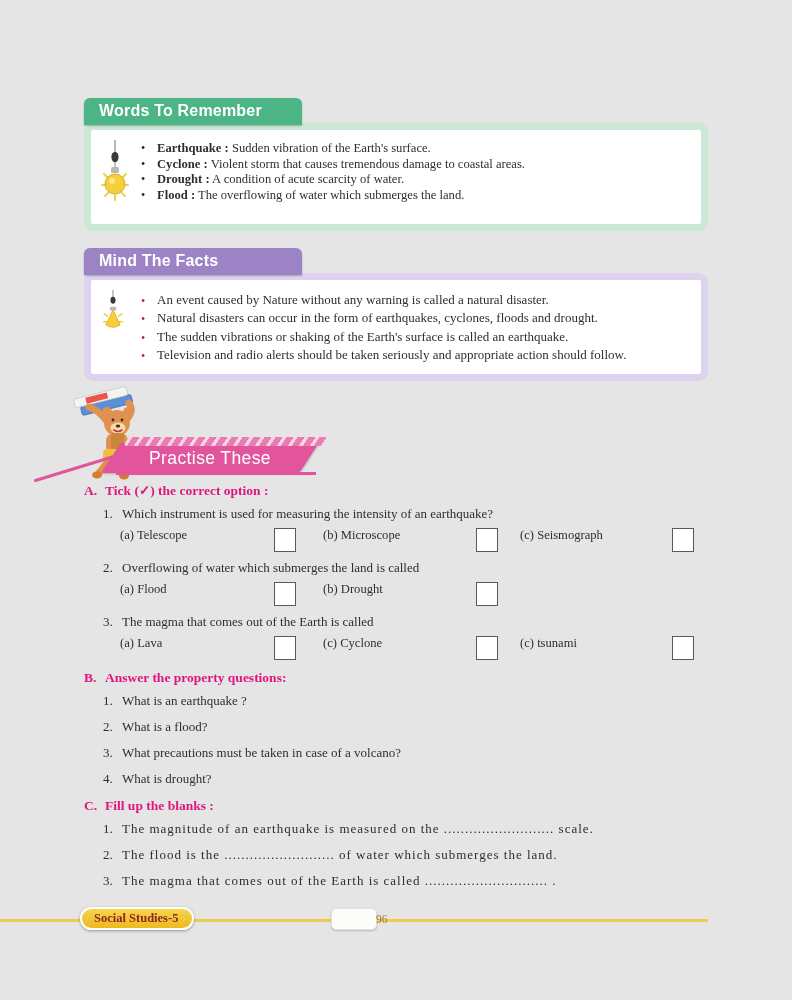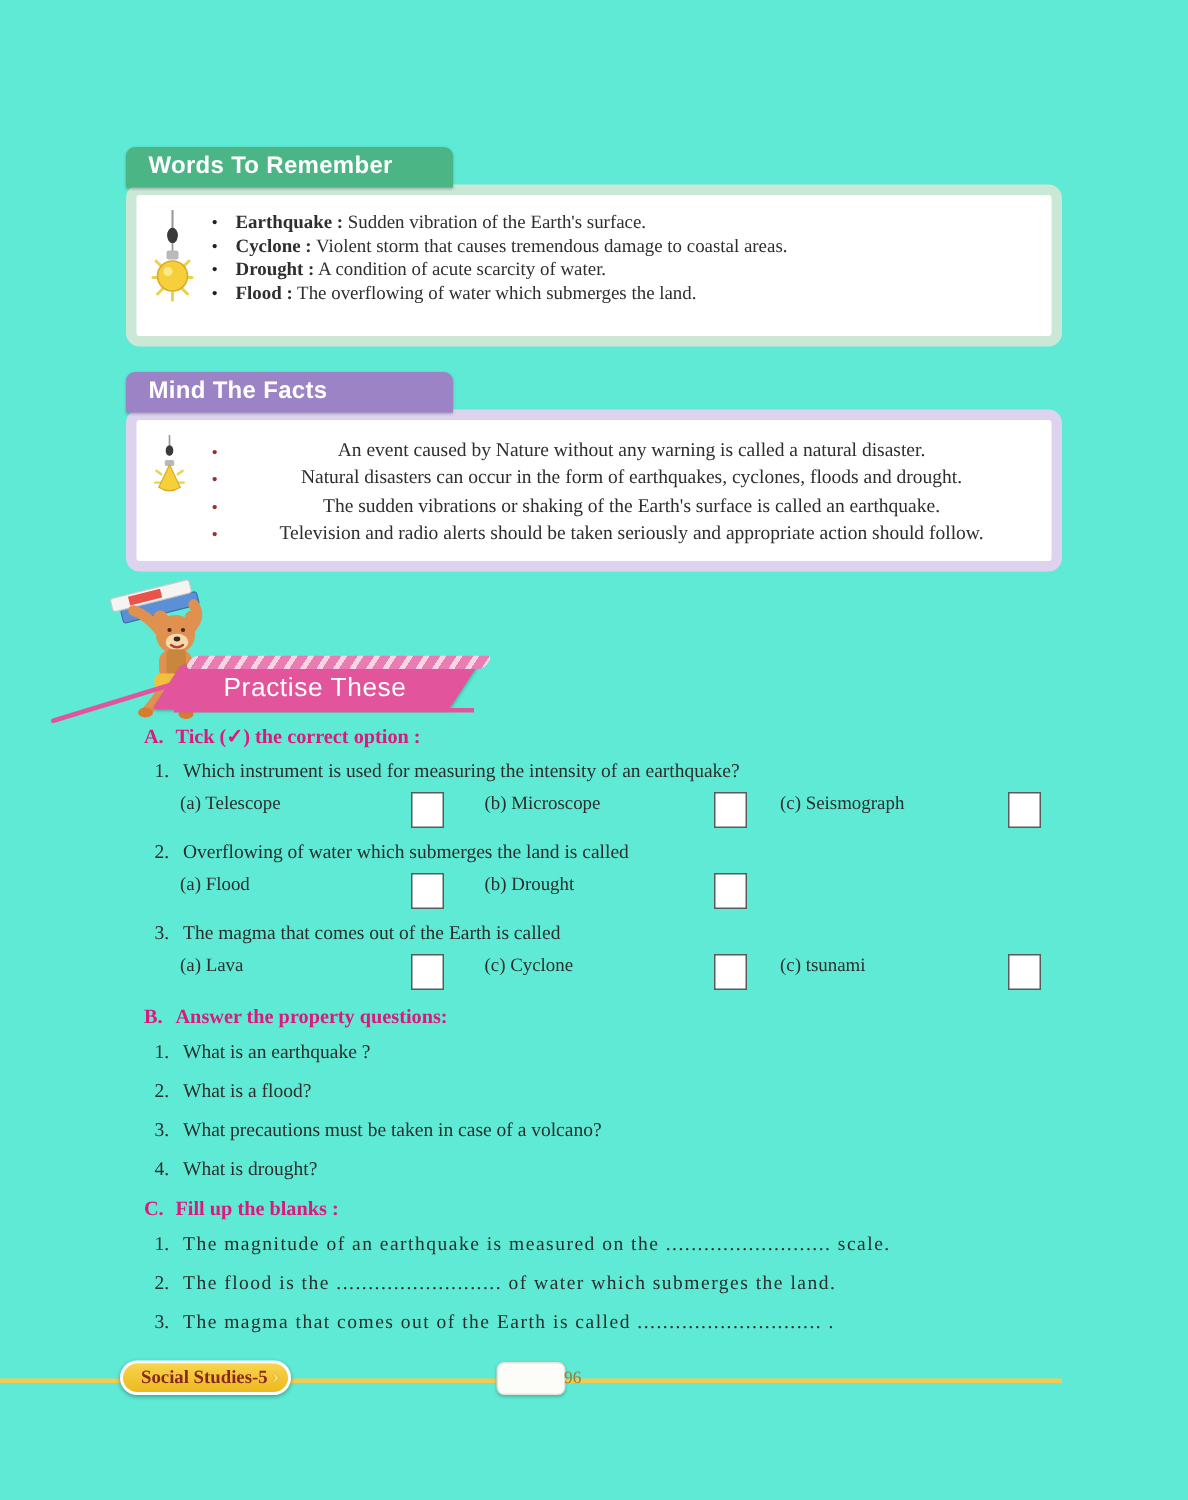--- a/index.html
+++ b/index.html
@@ -1,18 +1,18 @@
 <!DOCTYPE html>
 <html><head>
 <meta charset="utf-8">
 <style>
   * { margin:0; padding:0; box-sizing:border-box; }
   html,body { background:#ffffff; }
   #page {
-    position:relative; width:792px; height:1000px; background:#5eead4;
+    position:relative; width:792px; height:1000px; background:#e5e5e5;
     font-family:"Liberation Serif", serif; color:#2e2e2e; overflow:hidden;
   }
   
   .panel { position:absolute; left:84px; width:624px; }
   .tab {
     display:inline-block; padding:4px 18px 5px 15px; min-width:218px;
     border-radius:6px 6px 0 0; font-family:"Liberation Sans", sans-serif;
     font-size:16px; font-weight:bold; color:#ffffff; letter-spacing:.2px;
     position:relative; z-index:2;
   }
@@ -24,21 +24,21 @@
   }
   .panel-box.green { border:7px solid #cbe7d6; height:108px; }
   .panel-box.purple { border:7px solid #ddd3ee; height:108px; }
   .bulb { position:absolute; left:9px; top:10px; }
   ul.deflist { list-style:none; }
   ul.deflist li {
     font-size:12.6px; line-height:15.6px; padding-left:18px; position:relative;
   }
   ul.deflist li::before { content:"•"; position:absolute; left:2px; font-size:12px; }
   .panel-box.green li::before { color:#222; }
-  .panel-box.purple li { font-size:13px; line-height:18.4px;text-align:center; }
+  .panel-box.purple li { font-size:13px; line-height:18.4px; }
   .panel-box.purple li::before { color:#9e2b35; top:1px; }
   ul.deflist b { font-weight:bold; }
   
   .practise-block { position:absolute; left:84px; top:388px; width:624px; height:94px; }
   .bear { position:absolute; left:-28px; top:-2px; }
   .banner {
     position:absolute; left:27px; top:55px; width:198px; height:30px;
     background:#e2549b; transform:skewX(-33deg); border-radius:3px;
     box-shadow:1px 1px 2px rgba(0,0,0,.25);
   }
@@ -52,21 +52,21 @@
     font-family:"Liberation Sans", sans-serif; font-size:17.5px; color:#ffffff;
     letter-spacing:.4px;
   }
   .swoosh {
     position:absolute; left:-52px; top:78px; width:92px; height:3px; background:#e2549b;
     transform:rotate(-17deg); border-radius:2px;
   }
   .swoosh2 { position:absolute; left:32px; top:84px; width:200px; height:2.5px; background:#e2549b; }
   
   .exercises { position:absolute; left:84px; top:481px; width:624px; font-size:13px; }
-  .ex-heading { font-weight:bold; color:#e0157e; line-height:20px; margin:7px 12px 3px; font-size:13.5px; }
+  .ex-heading { font-weight:bold; color:#e0157e; line-height:20px; margin:7px 0 3px; font-size:13.5px; }
   .ex-heading:first-child { margin-top:0; }
   .ex-letter { display:inline-block; width:21px; }
   .question { display:flex; line-height:20px; margin:3px 0 2px; }
   .qnum { display:inline-block; width:19px; margin-left:19px; flex:none; }
   .qtext { flex:1; }
   .options-row {
     display:grid; grid-template-columns:203px 197px 188px; padding-left:36px;
     height:27px; align-items:center; margin-bottom:5px;
   }
   .option { display:flex; align-items:flex-start; font-size:12.6px;font-family:Liberation Serif, serif; }

